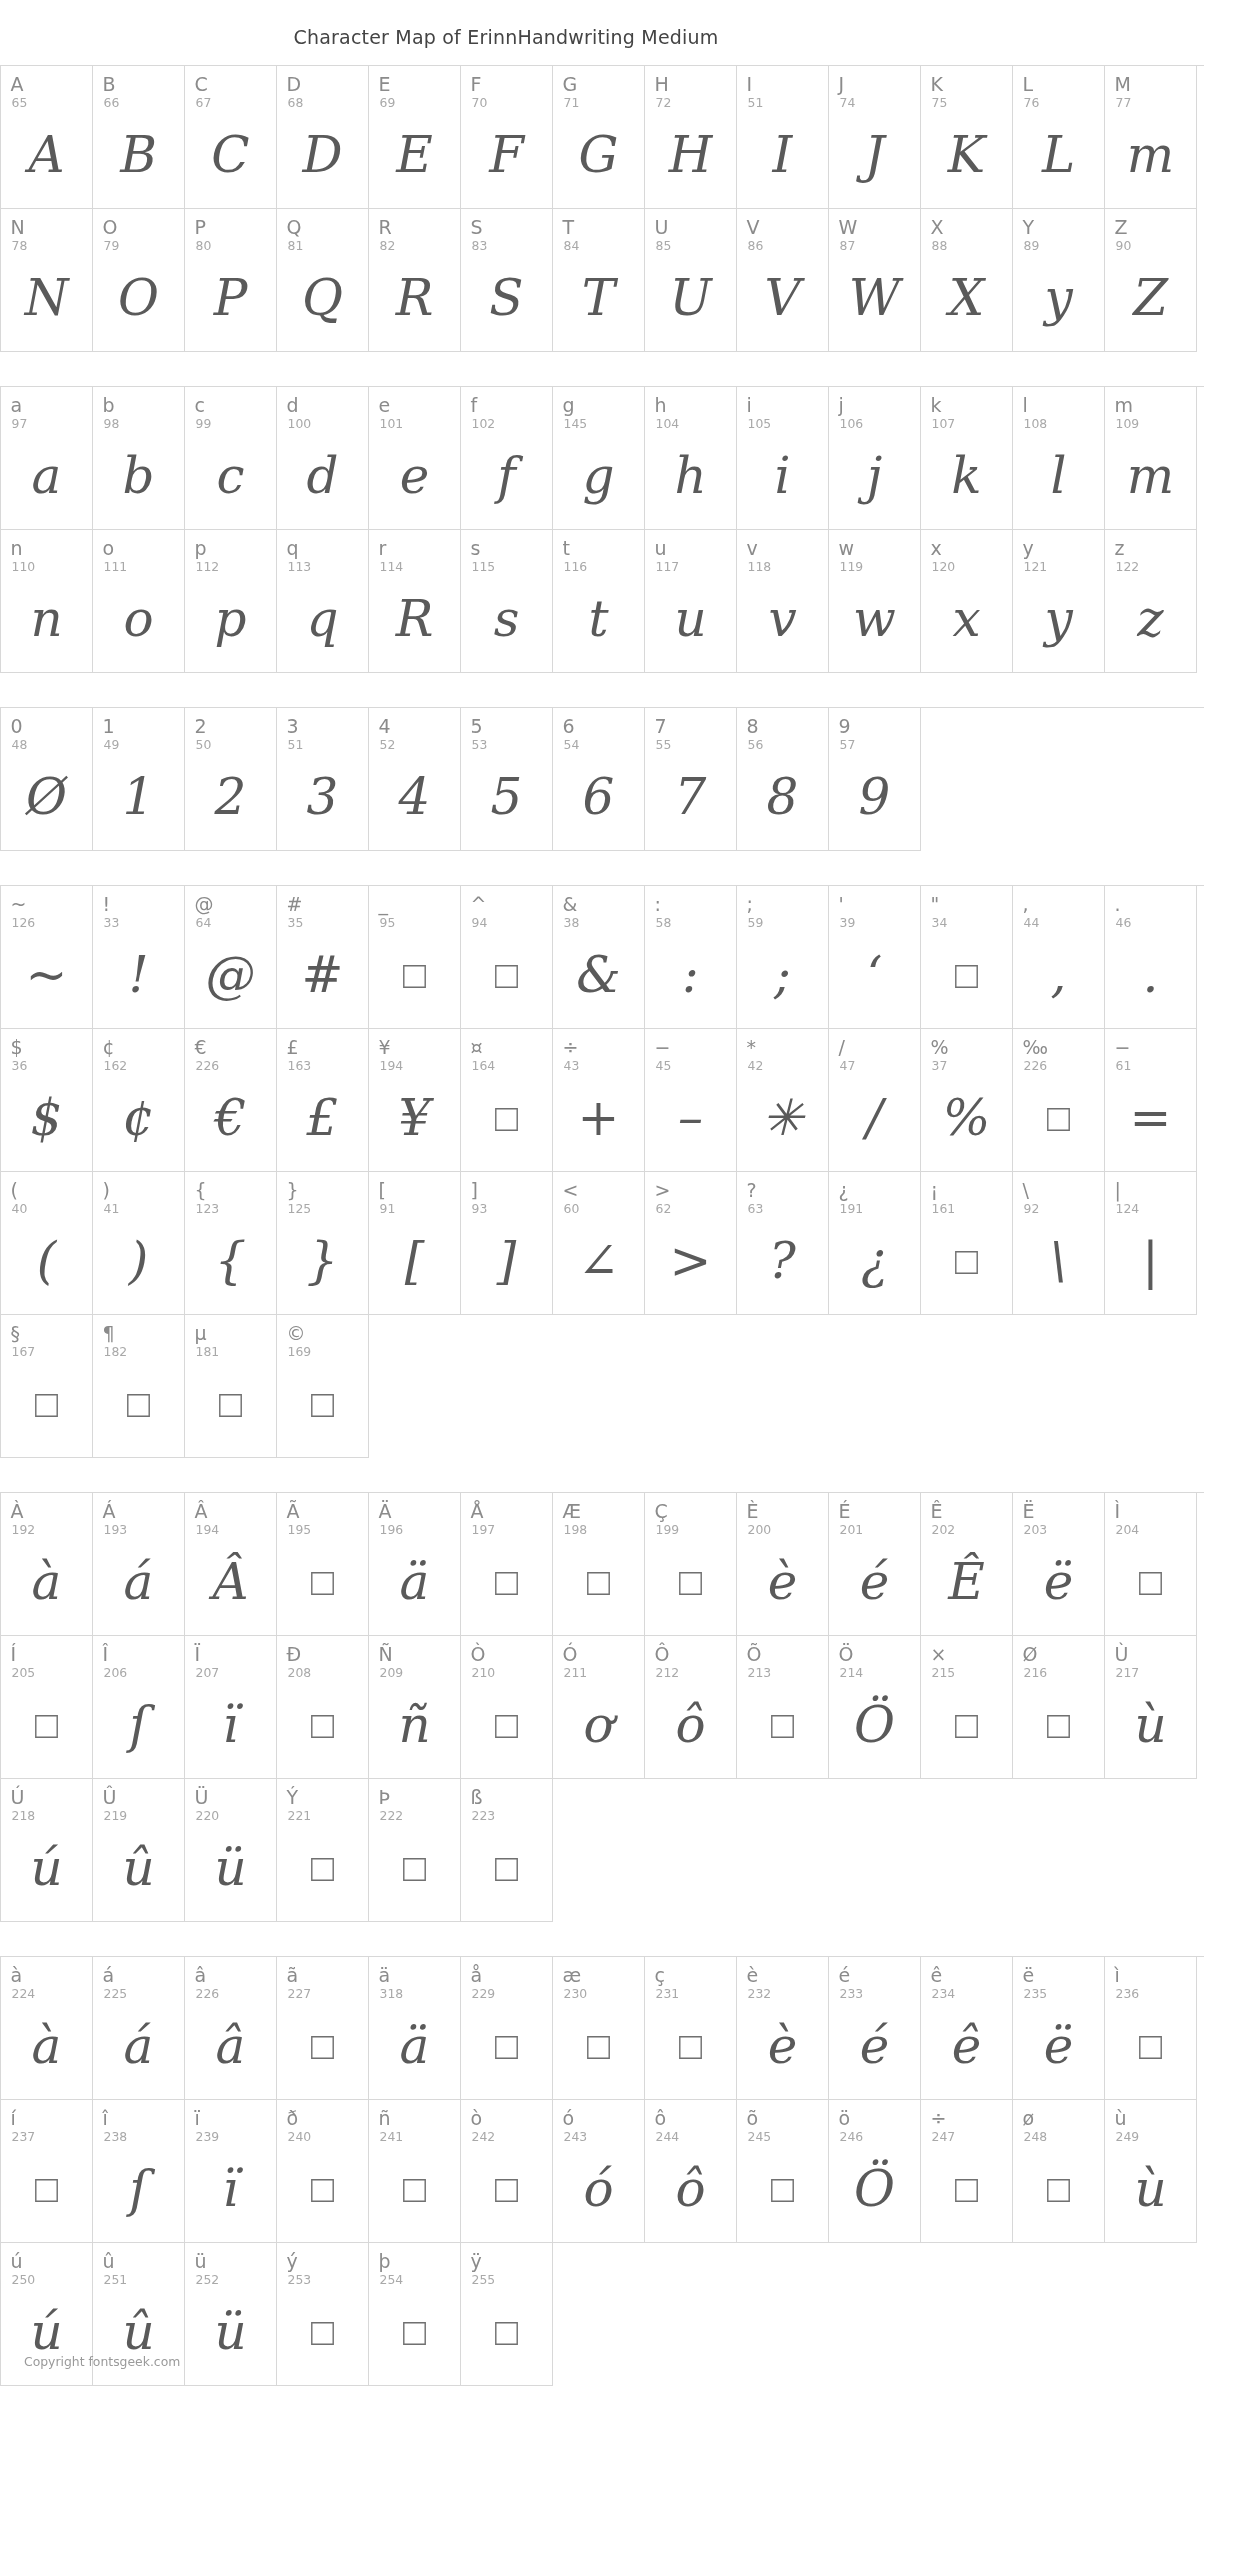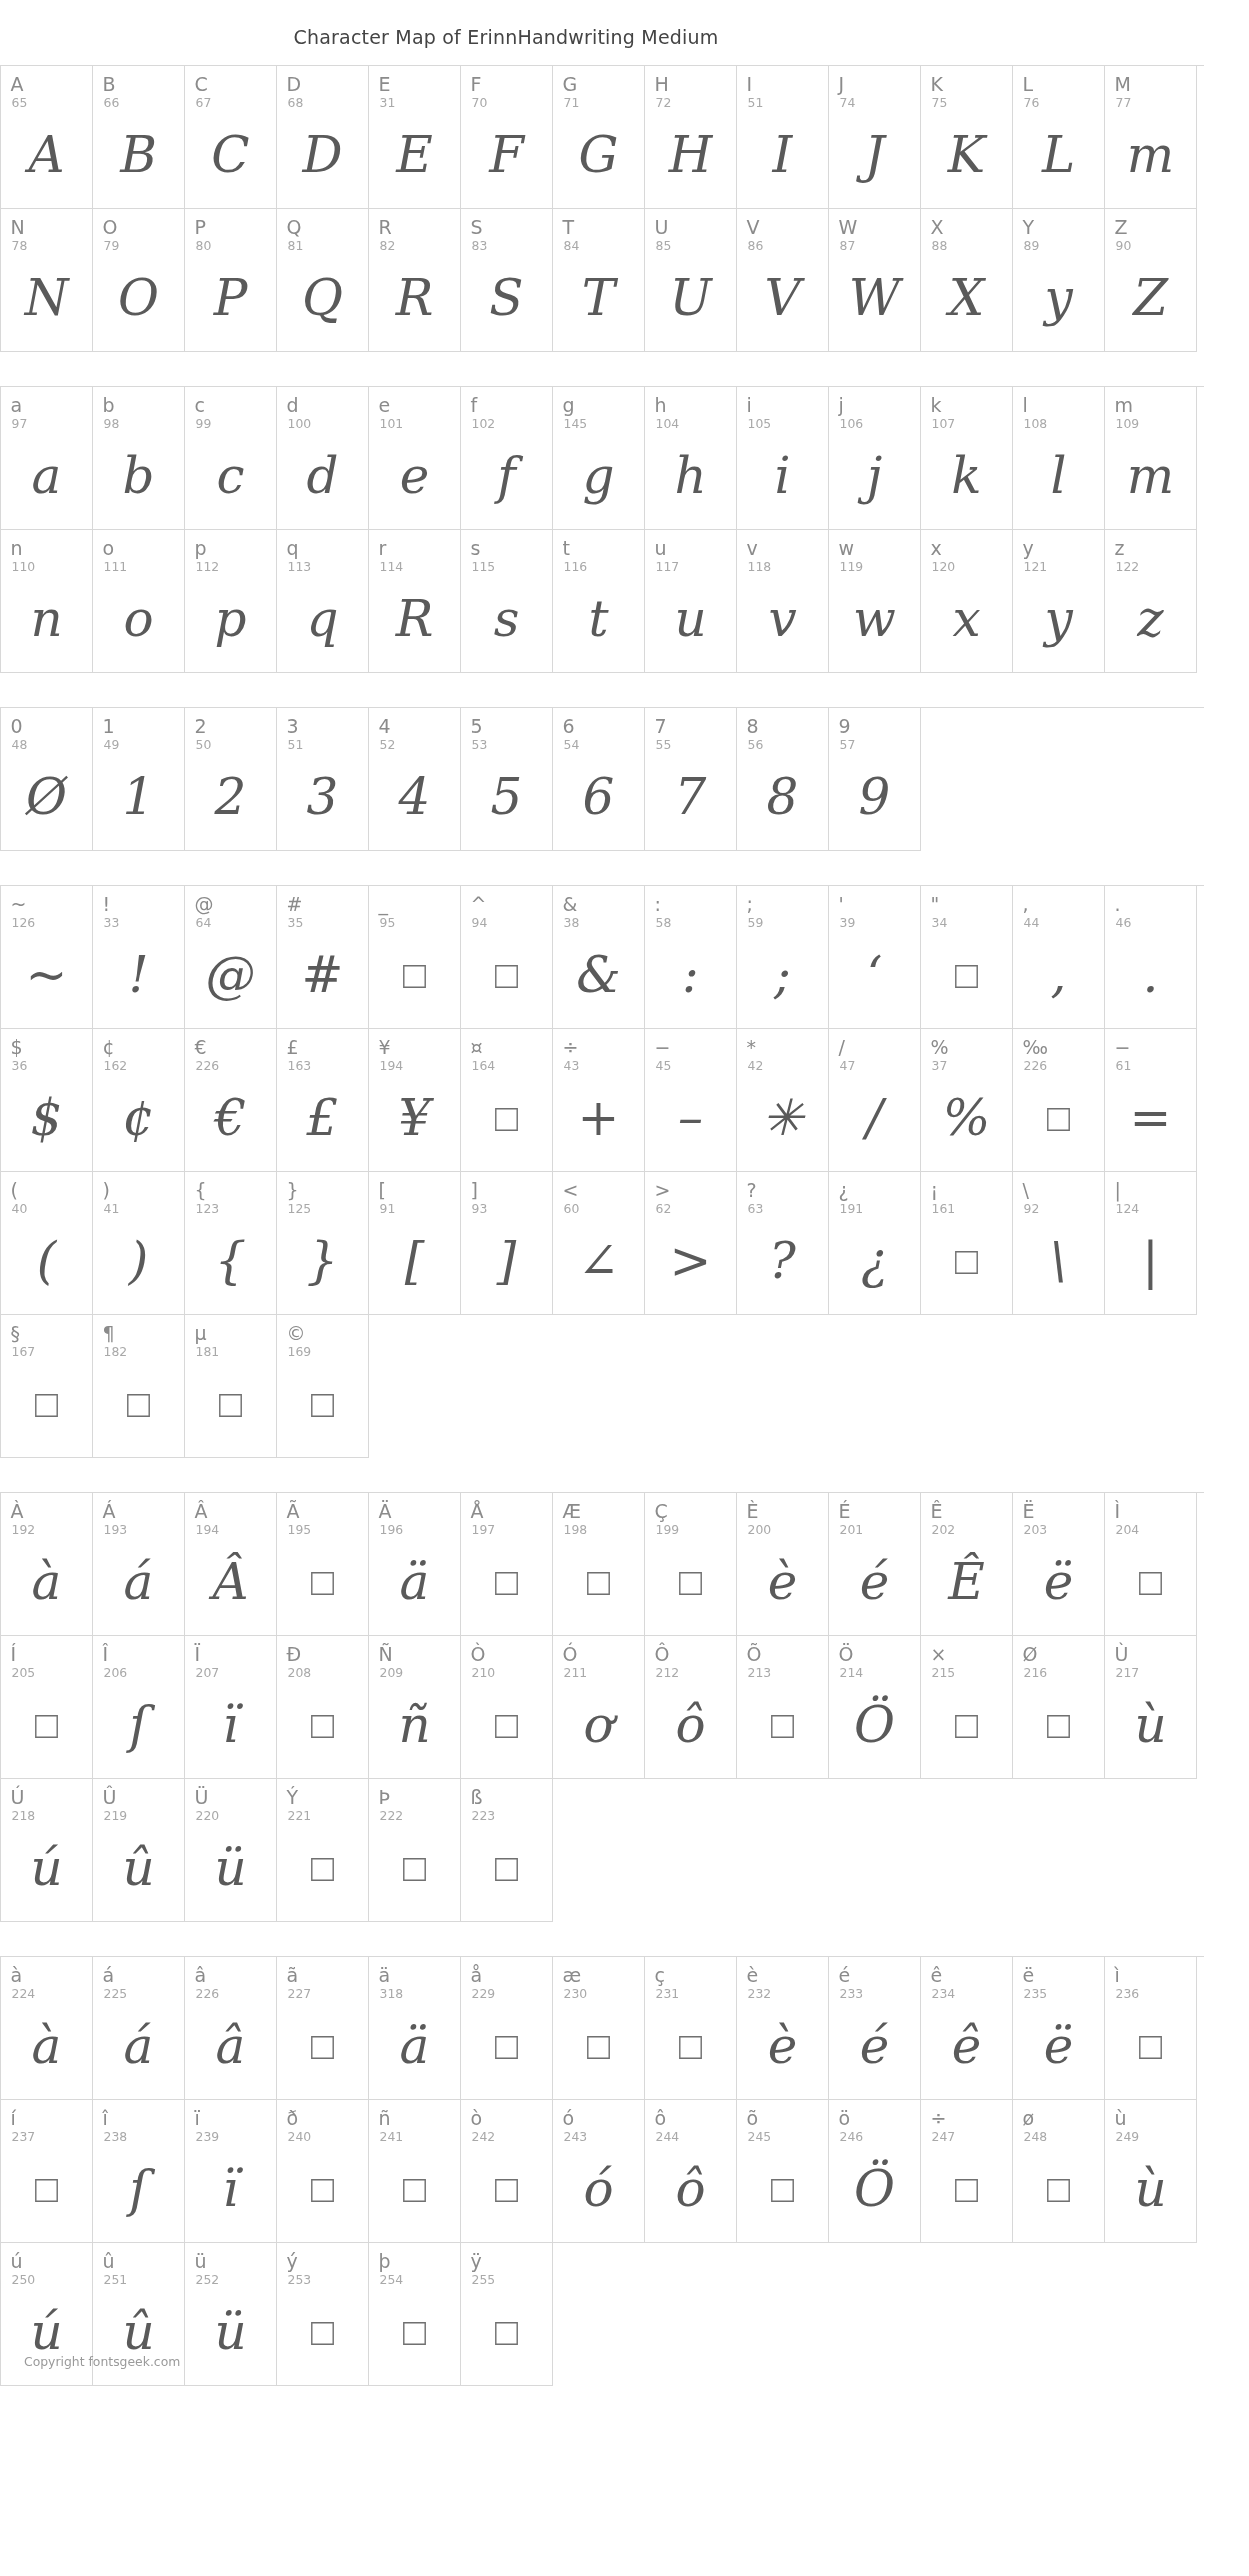--- a/index.html
+++ b/index.html
@@ -119,21 +119,21 @@
           <span class="ch-code">67</span>
           <div class="ch-glyph">C</div>
         </div>
         <div class="cell">
           <span class="ch-label">D</span>
           <span class="ch-code">68</span>
           <div class="ch-glyph">D</div>
         </div>
         <div class="cell">
           <span class="ch-label">E</span>
-          <span class="ch-code">31</span>
+          <span class="ch-code">69</span>
           <div class="ch-glyph">E</div>
         </div>
         <div class="cell">
           <span class="ch-label">F</span>
           <span class="ch-code">70</span>
           <div class="ch-glyph">F</div>
         </div>
         <div class="cell">
           <span class="ch-label">G</span>
           <span class="ch-code">71</span>

